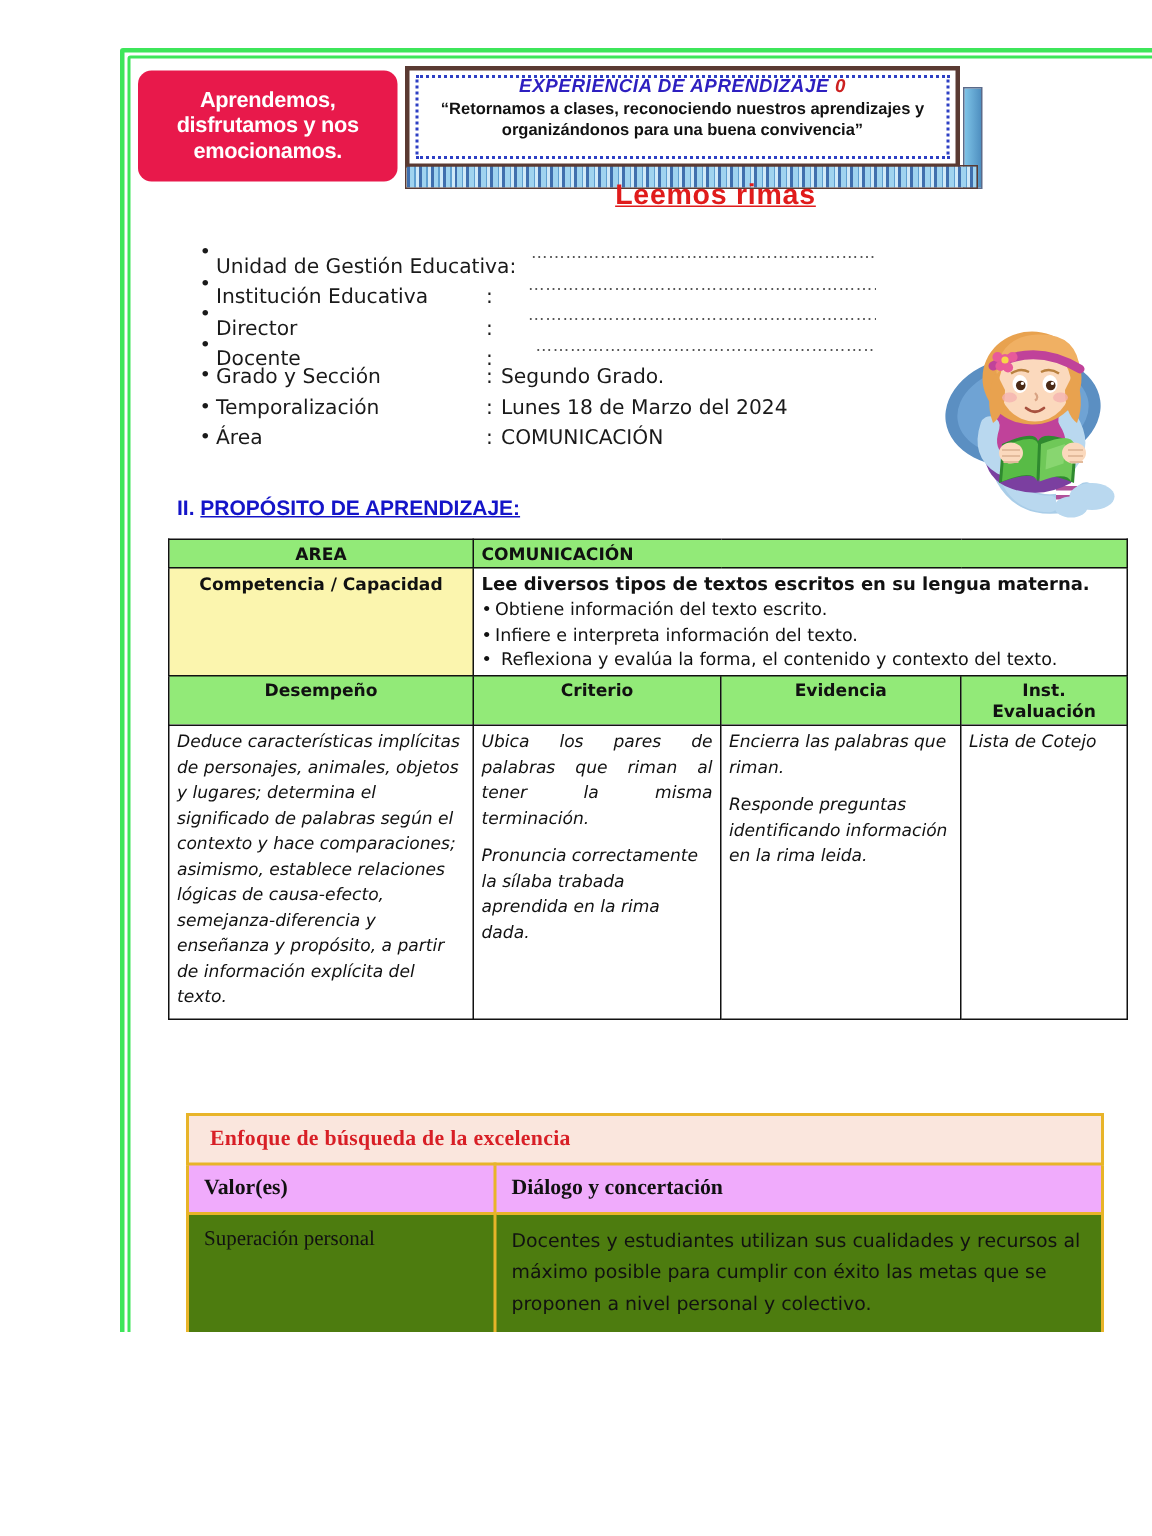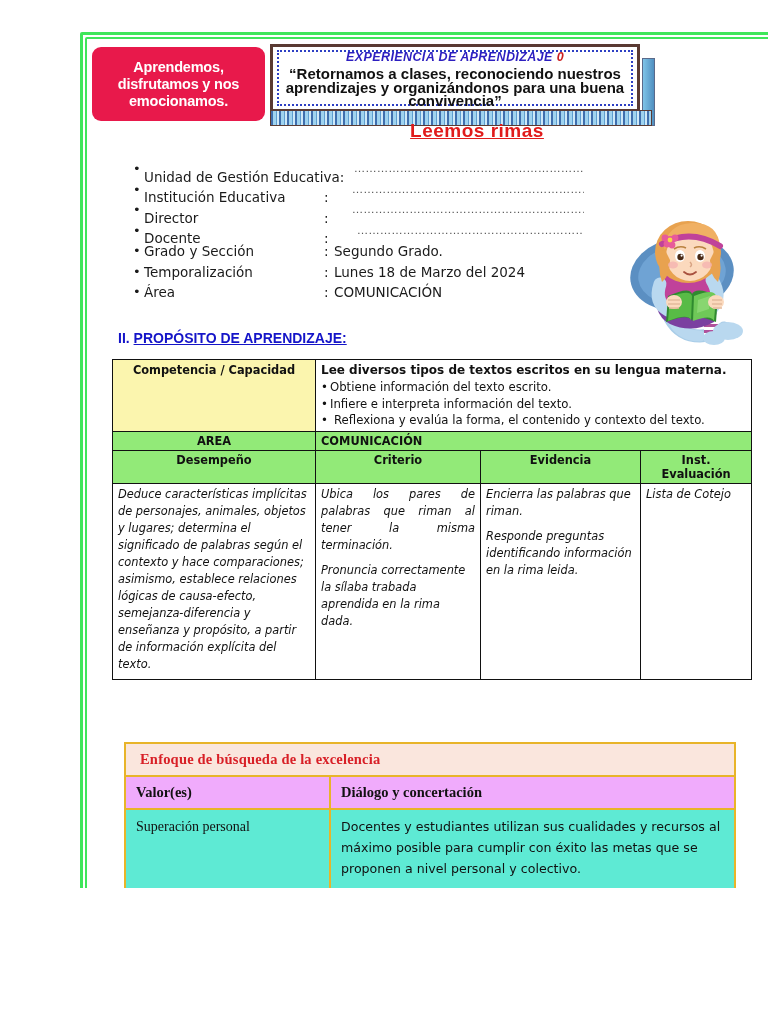--- a/index.html
+++ b/index.html
@@ -85,21 +85,21 @@
     font-weight: bold;
     color: #2d1fc0;
     letter-spacing: 0.4px;
     font-style: italic;
   }
   .exp-title .zero { color: #cc2020; }
   .exp-sub {
     position: absolute;
     left: 10px; right: 10px; top: 20px;
     text-align: center;
-    font-size: 15px;
+    font-size: 11px;
     font-weight: bold;
     color: #111111;
     line-height: 13.5px;
   }
   .exp-books {
     position: absolute;
     left: 0px; top: 68px;
     width: 382px; height: 16px;
     background: repeating-linear-gradient(
       to right,
@@ -268,21 +268,21 @@
   }
   .enf-hd {
     background: #f0abfc;
     font-weight: bold;
     font-size: 14.5px;
     font-family: "Liberation Serif", serif;
     color: #111;
     padding: 7px 10px !important;
   }
   .enf-body {
-    background: #5eead4;
+    background: #4d7c0f;
     font-size: 12.6px;
     font-family: "DejaVu Sans", sans-serif;
     line-height: 21px;
     color: #111;
   }
   .enf-body.val {
     font-family: "Liberation Serif", serif;
     font-size: 14px;
   }
 </style>
@@ -423,35 +423,35 @@
 
     <table class="tbl main-tbl">
       <colgroup>
         <col style="width:203px">
         <col style="width:165px">
         <col style="width:160px">
         <col style="width:111px">
       </colgroup>
       <tbody>
         <tr>
+          <td class="c-green hd-center">AREA</td>
+          <td class="c-green area-val" colspan="3">COMUNICACIÓN</td>
+        </tr>
+        <tr>
           <td class="c-yellow hd-center" style="vertical-align:top;padding-top:3px">Competencia / Capacidad</td>
           <td colspan="3" style="background:#ffffff">
             <div class="comp-title">Lee diversos tipos de textos escritos en su lengua materna.</div>
             <ul class="comp-list">
               <li>Obtiene información del texto escrito.</li>
               <li>Infiere e interpreta información del texto.</li>
               <li style="padding-left:13px">Reflexiona y evalúa la forma, el contenido y contexto del texto.</li>
             </ul>
           </td>
         </tr>
         <tr>
-          <td class="c-green hd-center">AREA</td>
-          <td class="c-green area-val" colspan="3">COMUNICACIÓN</td>
-        </tr>
-        <tr>
           <td class="c-green hd-center">Desempeño</td>
           <td class="c-green hd-center">Criterio</td>
           <td class="c-green hd-center">Evidencia</td>
           <td class="c-green hd-center">
             <span>Inst.</span><br>
             <span>Evaluación</span>
           </td>
         </tr>
         <tr>
           <td style="background:#ffffff;height:196px">

